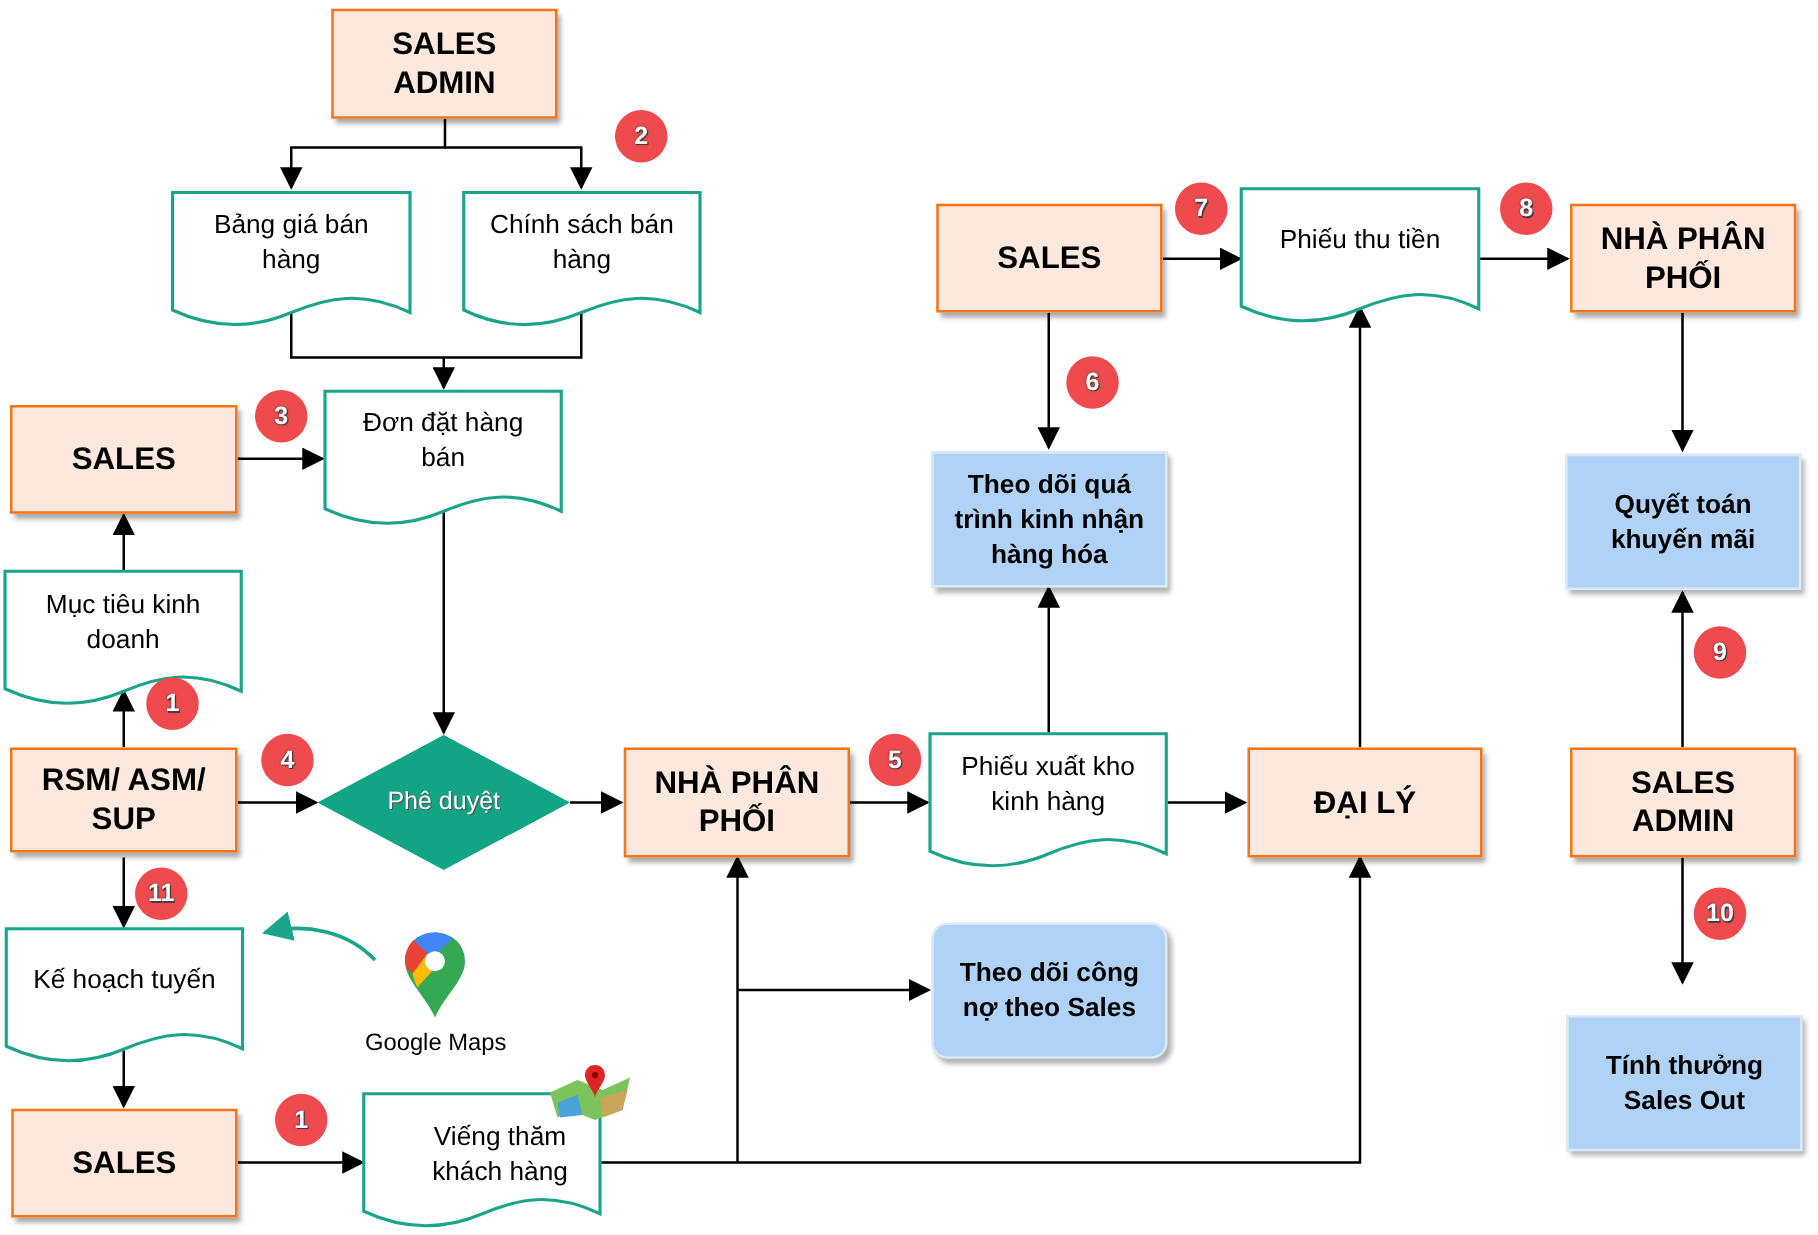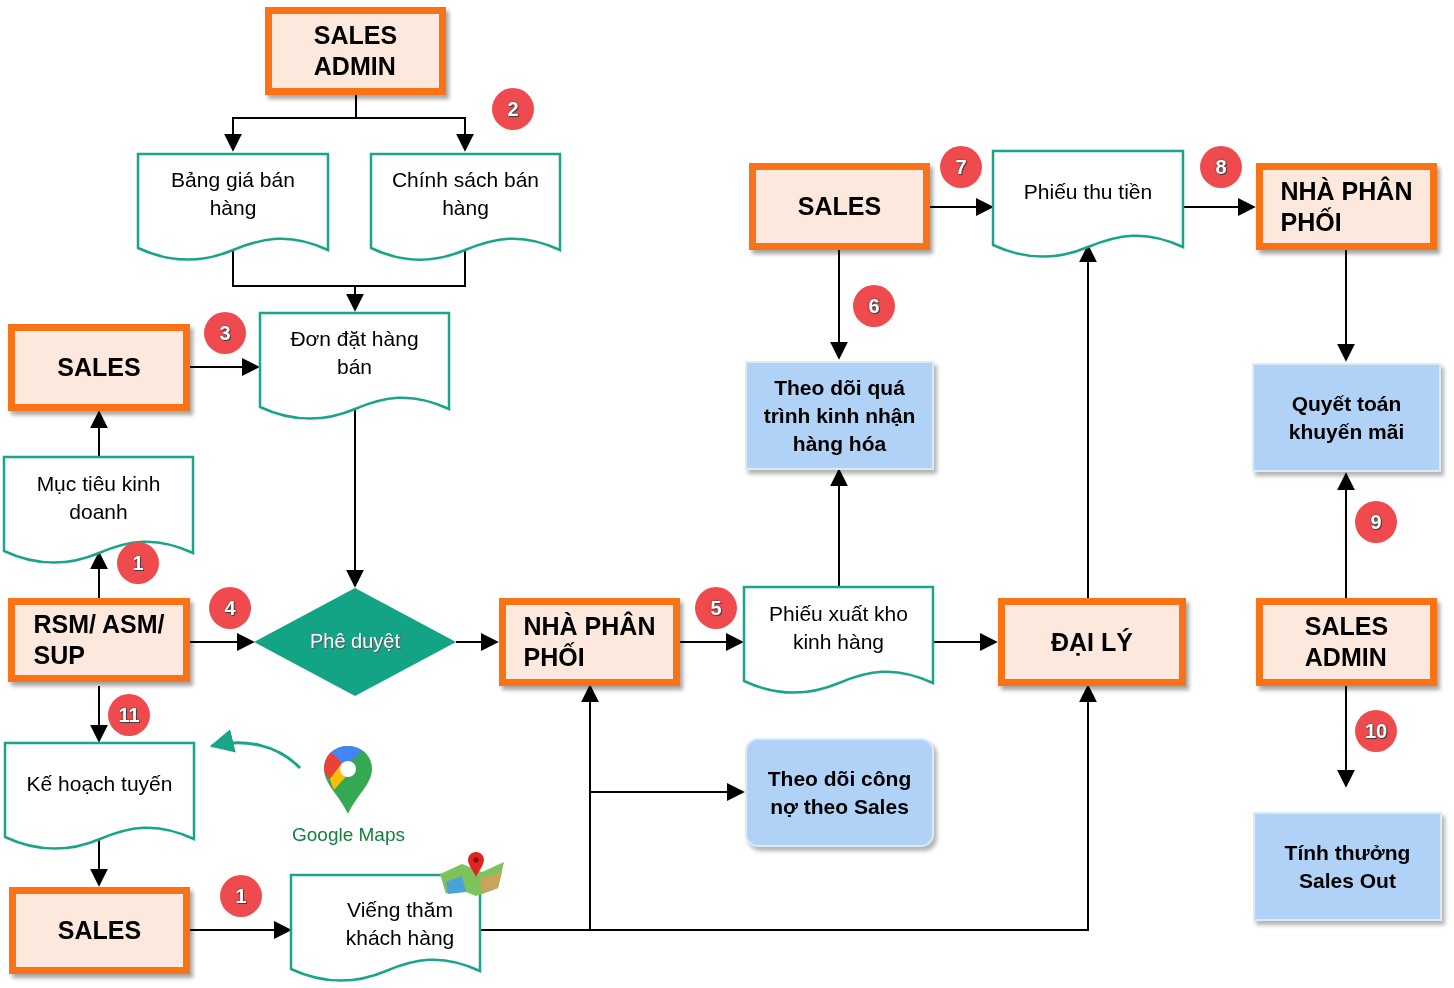--- a/index.html
+++ b/index.html
@@ -1,35 +1,35 @@
 <!DOCTYPE html>
 <html><head>
 <meta charset="utf-8">
 <style>
   html, body { margin: 0; padding: 0; background: #ffffff; }
   body { width: 1454px; height: 988px; position: relative; overflow: hidden;
          font-family: "Liberation Sans", "DejaVu Sans", sans-serif; color: #000; }
   #canvas { position: absolute; left: 0; top: 0; width: 1454px; height: 988px; }
-  .actor { position: absolute; background: #fce8dc; border: 7px solid #f97316;
+  .actor { position: absolute; background: #fce8dc; border: 2px solid #f97316;
            box-shadow: 3px 4px 4px rgba(0,0,0,0.35); box-sizing: border-box;
-           display: flex; align-items: center; justify-content: center; text-align: left;
+           display: flex; align-items: center; justify-content: center; text-align: center;
            font-weight: bold; font-size: 25px; line-height: 31px; }
   .actor span, .note span, .doc-text { white-space: pre-line; }
   .note { position: absolute; background: #b1d2f7; border: 2px solid #dce9f8;
           box-shadow: 3px 4px 4px rgba(0,0,0,0.3); box-sizing: border-box;
           display: flex; align-items: center; justify-content: center; text-align: center;
           font-weight: bold; font-size: 21px; line-height: 28px; }
   .doc-text { position: absolute; text-align: center; font-size: 21px; line-height: 28px; }
   .badge { position: absolute; width: 42px; height: 42px; border-radius: 50%;
            background: #ef4b4f; color: #fff; font-size: 20px; font-weight: bold;
            display: flex; align-items: center; justify-content: center;
            text-shadow: 0 0 2px #333, 1px 1px 0 #444; }
   .decision-label { position: absolute; color: #fff; font-size: 20px; text-align: center;
                     text-shadow: 1px 1px 0 #555; }
-  .gmaps-text { position: absolute; font-size: 19px; color: #15803d; }
+  .gmaps-text { position: absolute; font-size: 19px; color: #000000; }
 </style>
 </head>
 <body>
 
 <svg id="canvas" width="1454" height="988" viewBox="0 0 1454 988">
   <defs>
     <marker id="arr" viewBox="0 0 10 10" refX="9" refY="5" markerWidth="9" markerHeight="9" orient="auto-start-reverse">
       <path d="M0,0 L10,5 L0,10 z" fill="#000"></path>
     </marker>
     <marker id="arrTeal" viewBox="0 0 10 10" refX="9" refY="5" markerWidth="8" markerHeight="8" orient="auto">

